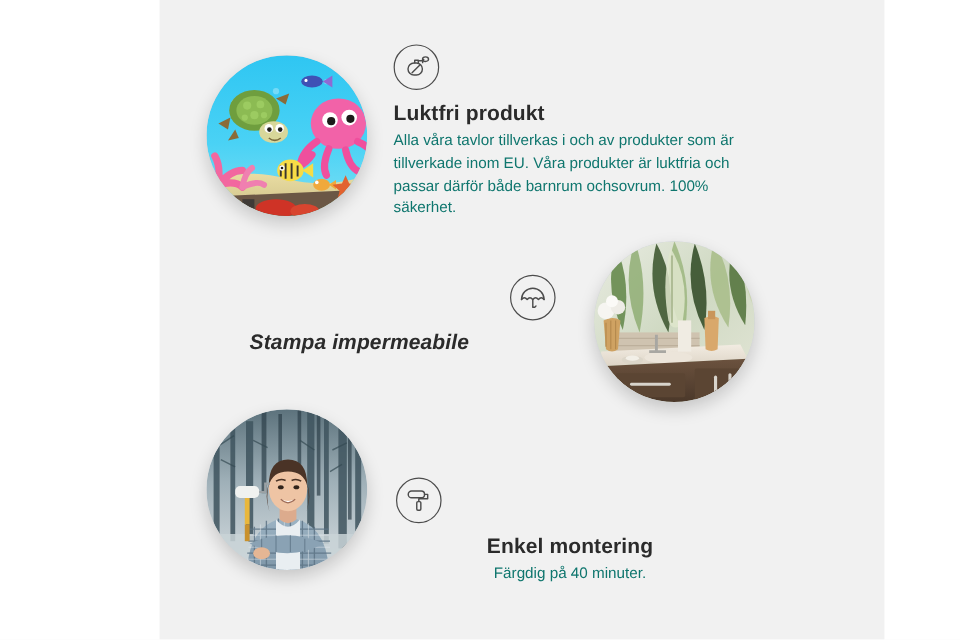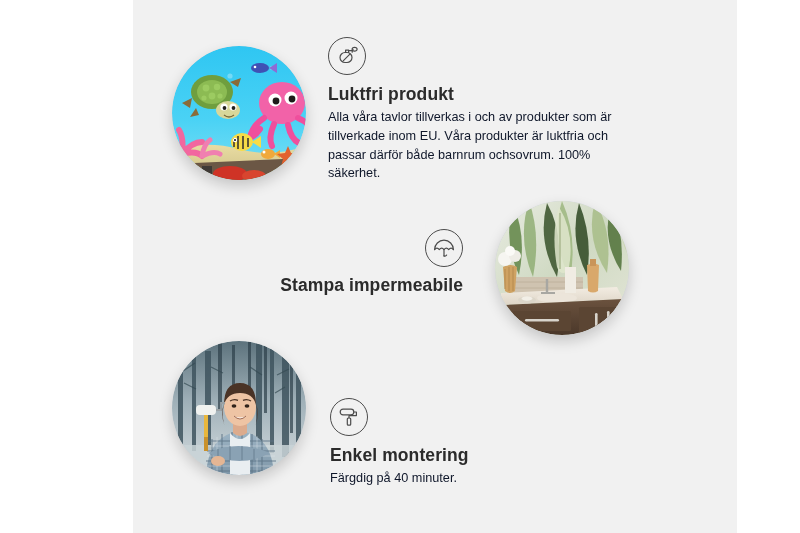--- a/index.html
+++ b/index.html
@@ -81,49 +81,50 @@
     margin: 9px 0 3px 0;
     font-size: 17.5px;
     font-weight: bold;
     color: #2b2b2b;
     letter-spacing: 0.1px;
     line-height: 1.2;
   }
   .feature p {
     margin: 0;
     font-size: 12.7px;
-    color: #0f172a;
+    color: #0f766e;
     line-height: 1.48;
   }
 
   
   #feature-odour {
     left: 195px;
     top: 37px;
     width: 305px;
     text-align: left;
   }
   #feature-odour .icon-wrap { margin-left: 0; }
 
   
   #feature-waterproof {
     left: 75px;
     top: 229px;
     width: 255px;
-    text-align: right;
+    text-align: left;
+    font-style: italic;
   }
   #feature-waterproof .icon-wrap { margin-left: auto; margin-right: 0; }
   #feature-waterproof h3 { margin-top: 8px; }
 
   
   #feature-assembly {
     left: 197px;
     top: 398px;
     width: 290px;
-    text-align: left;
+    text-align: center;
   }
 </style>
 </head>
 <body>
 
 <div id="page">
 
   <div class="side-pad left"></div>
   <div class="side-pad right"></div>
 

